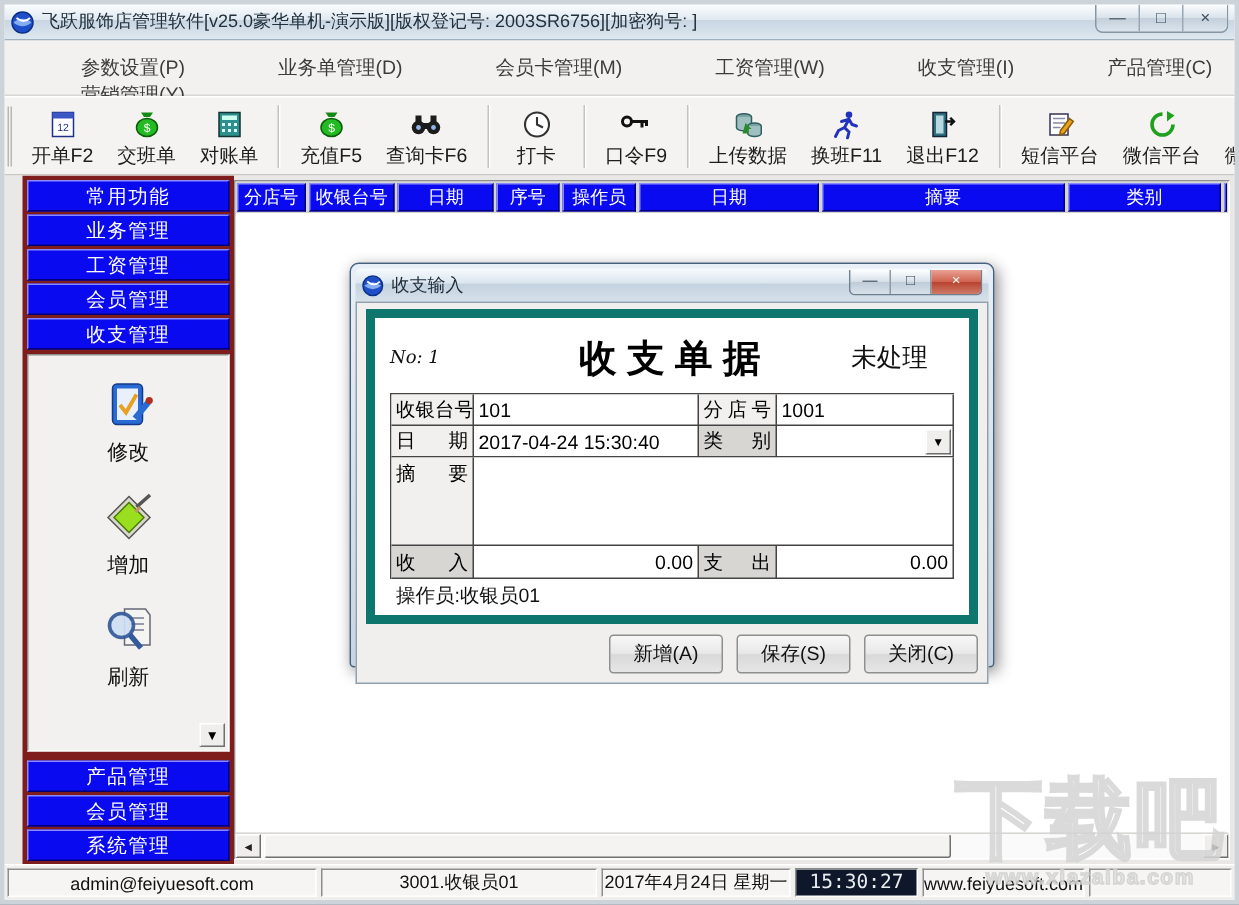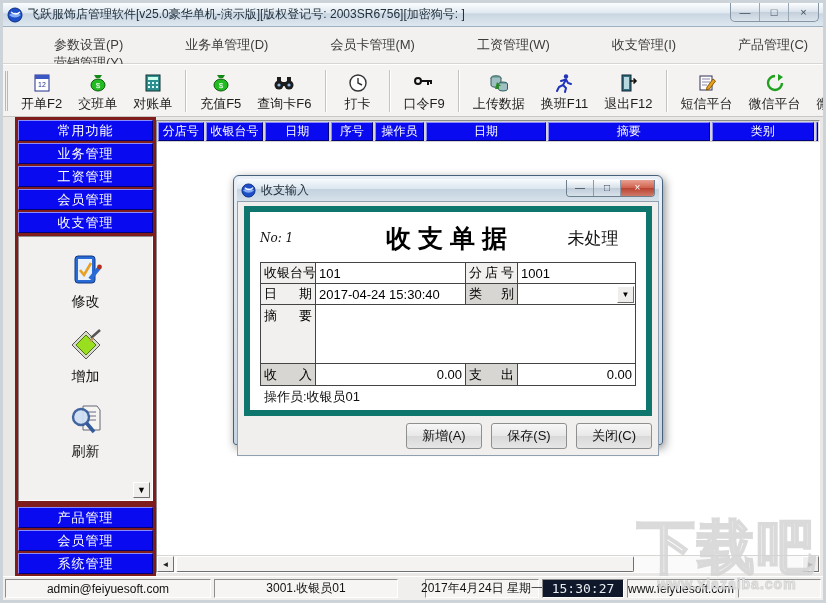--- a/index.html
+++ b/index.html
@@ -67,21 +67,21 @@
   .strack { flex:1 1 auto; position:relative; background:#fafafa; }
   .sthumb { position:absolute; left:2px; top:0; width:458px; height:16px; background:#f4f3f1;
     border:1px solid; border-color:#fff #6f6f6f #6f6f6f #fff; border-radius:2px; }
   .hscroll .sbtn.right { margin-left:auto; }
 
   
   .statusbar { flex:0 0 24px; display:flex; align-items:center; gap:3px; background:#f0efed;
     border-top:1px solid #fff; padding:2px 2px; font-size:12px; color:#111; }
   .spanel { height:19px; display:flex; align-items:center; justify-content:center;
     background:#f6f5f3; border:1px solid; border-color:#8d8d8d #fff #fff #8d8d8d; padding:0 6px; white-space:nowrap; }
-  .sp-email { width:206px; } .sp-oper { width:184px; } .sp-date { width:114px;margin-left:24px; }
+  .sp-email { width:206px; } .sp-oper { width:184px; } .sp-date { width:126px; }
   .sp-time { width:82px; background:#0f172a; color:#e9edf0; font-family:"DejaVu Sans Mono",monospace; font-size:13px; }
   .sp-site { width:108px; } .sp-fill { flex:1; }
 
   
   .dialog { position:absolute; left:230px; top:172px; width:430px; height:270px; z-index:40;
     border:1px solid #46617c; border-radius:6px 6px 3px 3px;
     background:linear-gradient(#e8eff6,#c7d5e2); padding:3px;
     box-shadow:2px 3px 10px rgba(0,0,0,.45); display:flex; flex-direction:column; }
   .dlg-titlebar { height:22px; flex:0 0 22px; display:flex; align-items:center; padding:0 4px;
     background:linear-gradient(#f6fafd,#dbe6ef 45%,#c3d2df 46%,#d6e1ea); border-radius:4px 4px 0 0; }

